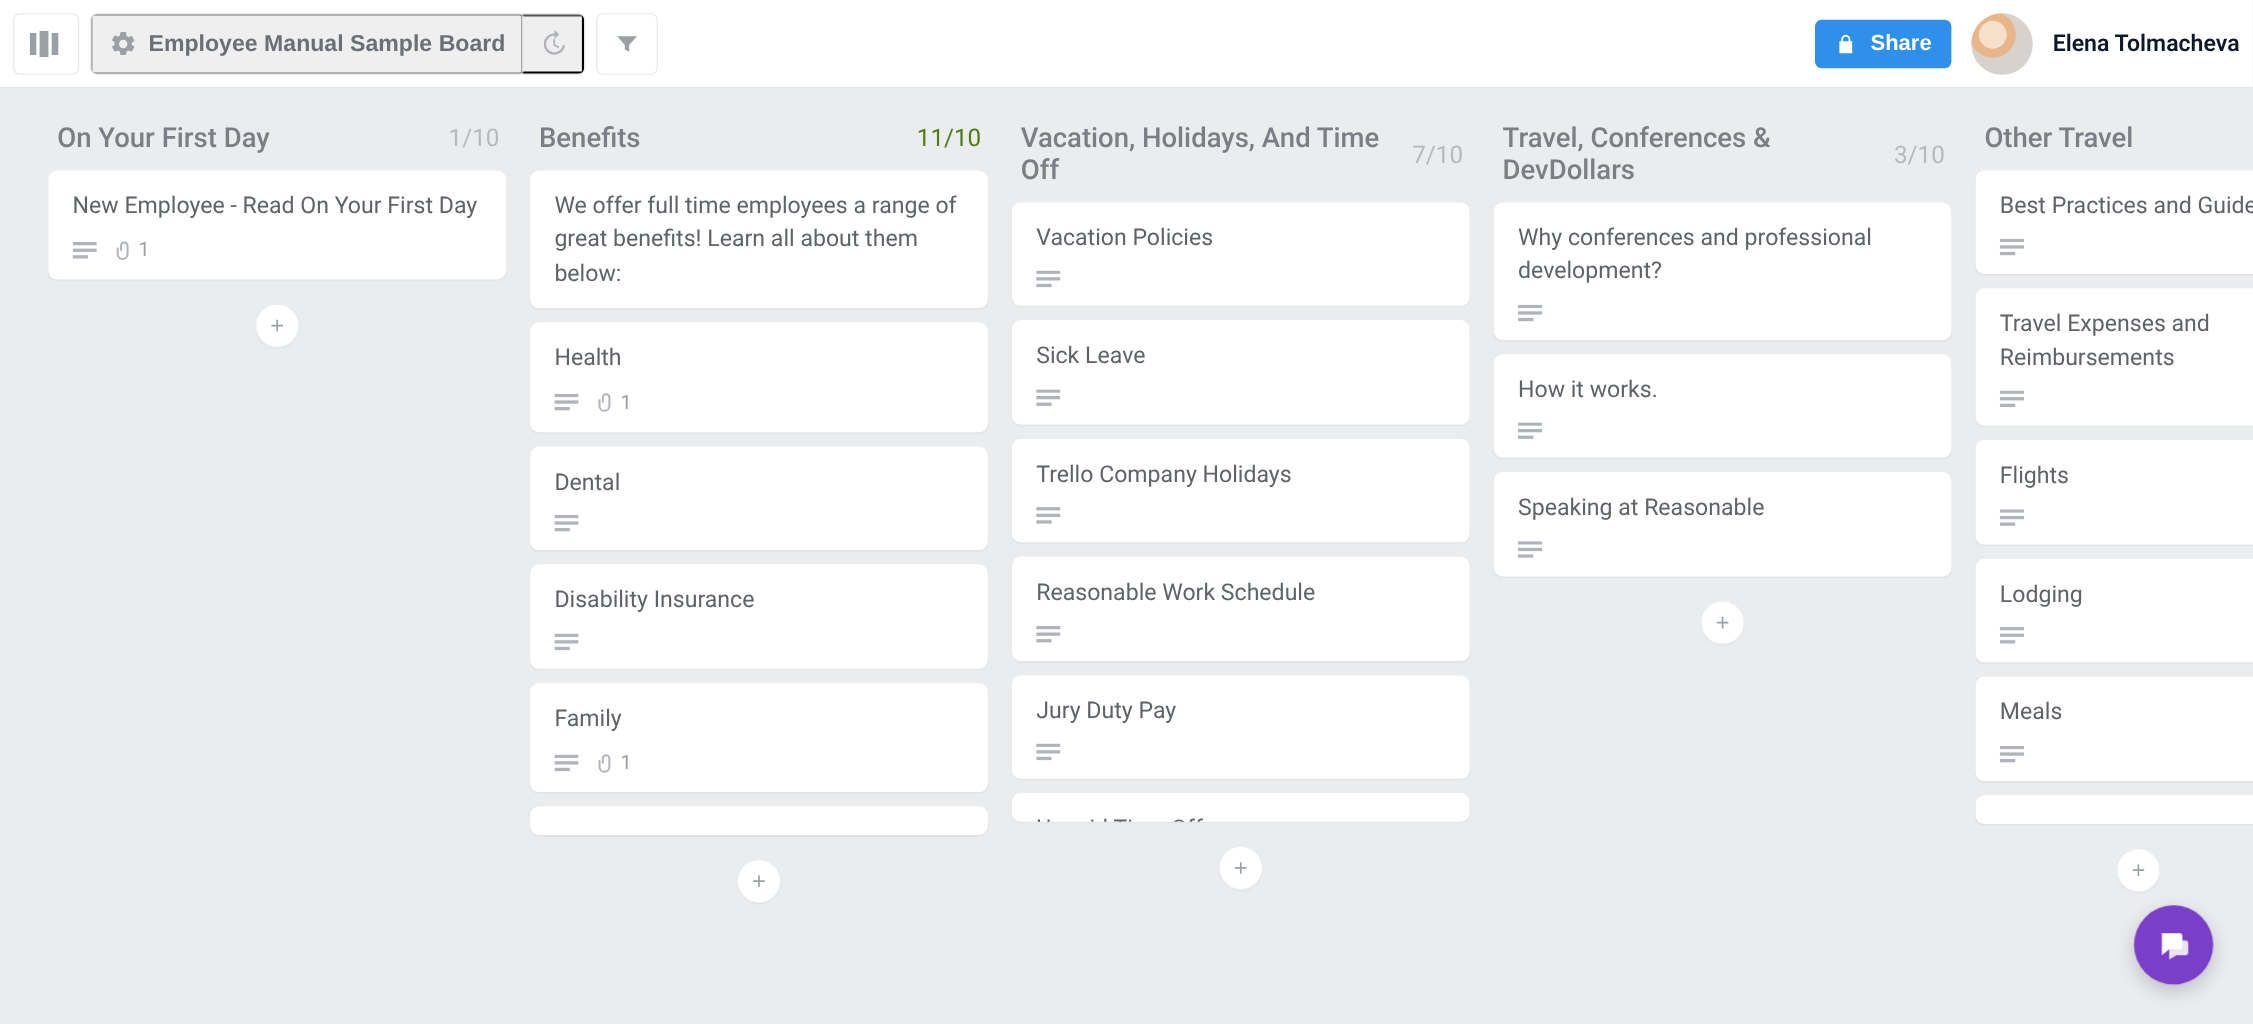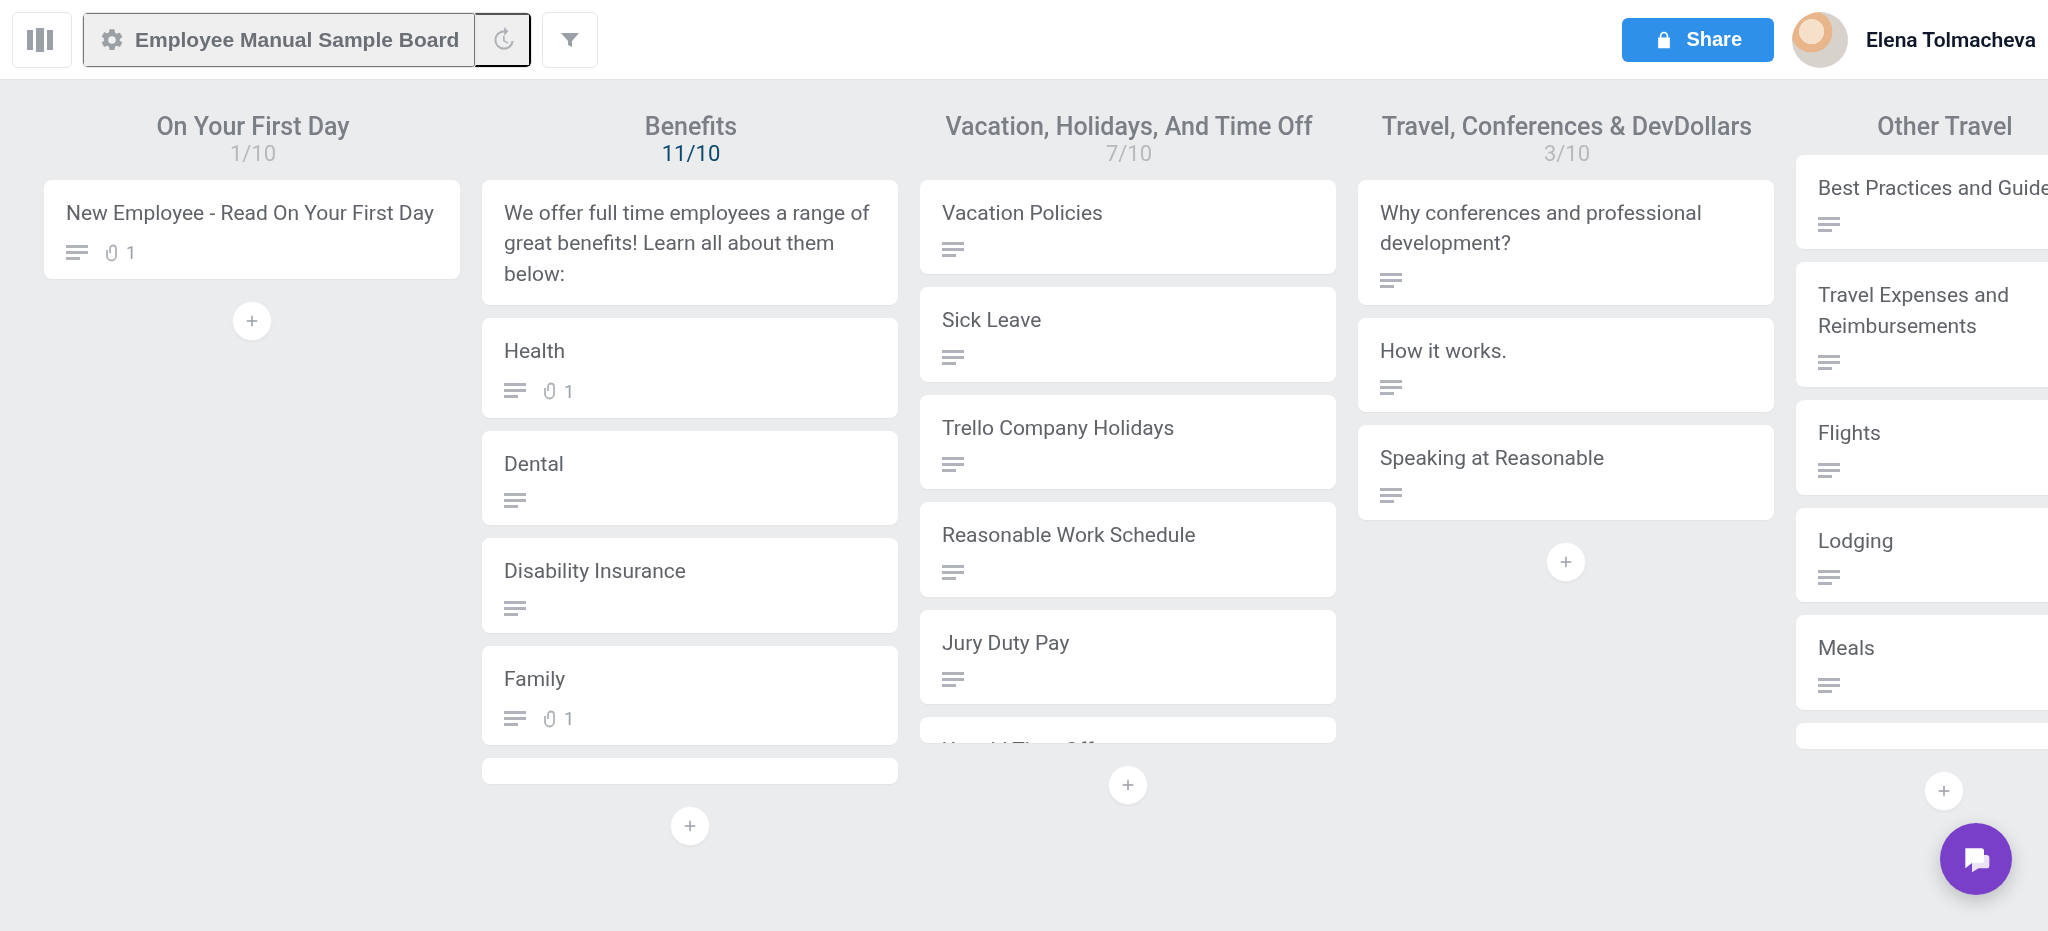--- a/index.html
+++ b/index.html
@@ -54,21 +54,21 @@
     }
     .header-right { margin-left: auto; display: flex; align-items: center; gap: 18px; }
     .share-btn {
       display: flex; align-items: center; gap: 12px;
       background: #2f90ea;
       color: #fff;
       font-weight: 700;
       font-size: 20px;
       border: none;
       border-radius: 6px;
-      padding: 10px 32px;
+      padding: 10px 18px;
       height: 44px;
       cursor: pointer;
     }
     .avatar {
       width: 56px; height: 56px; border-radius: 50%;
       background: radial-gradient(circle at 35% 35%, #f7e0c9 0 24%, #e9b58b 25% 40%, #d8d2cc 41% 100%);
     }
     .username { color: #0f172a; font-size: 21px; font-weight: 600; }
 
     .board {
@@ -80,29 +80,28 @@
       align-items: flex-start;
     }
     .list {
       flex: 0 0 420px;
       display: flex; flex-direction: column;
       max-height: 100%;
     }
     .list-header {
       display: flex; align-items: center; justify-content: space-between;
       padding: 6px 8px 12px 10px;
-      flex-direction: column;
     }
     .list-title {
       color: #7a7f86;
       font-size: 25px;
       font-weight: 500;
     }
     .list-count { color: #b6b9be; font-size: 22px; }
-    .list-count.over { color: #0c4a6e; }
+    .list-count.over { color: #4d7c0f; }
     .list-cards {
       display: flex; flex-direction: column;
       gap: 13px;
       overflow-y: auto;
       padding: 2px 2px;
       max-height: 736px;
     }
     .card {
       background: #fff;
       border-radius: 8px;

